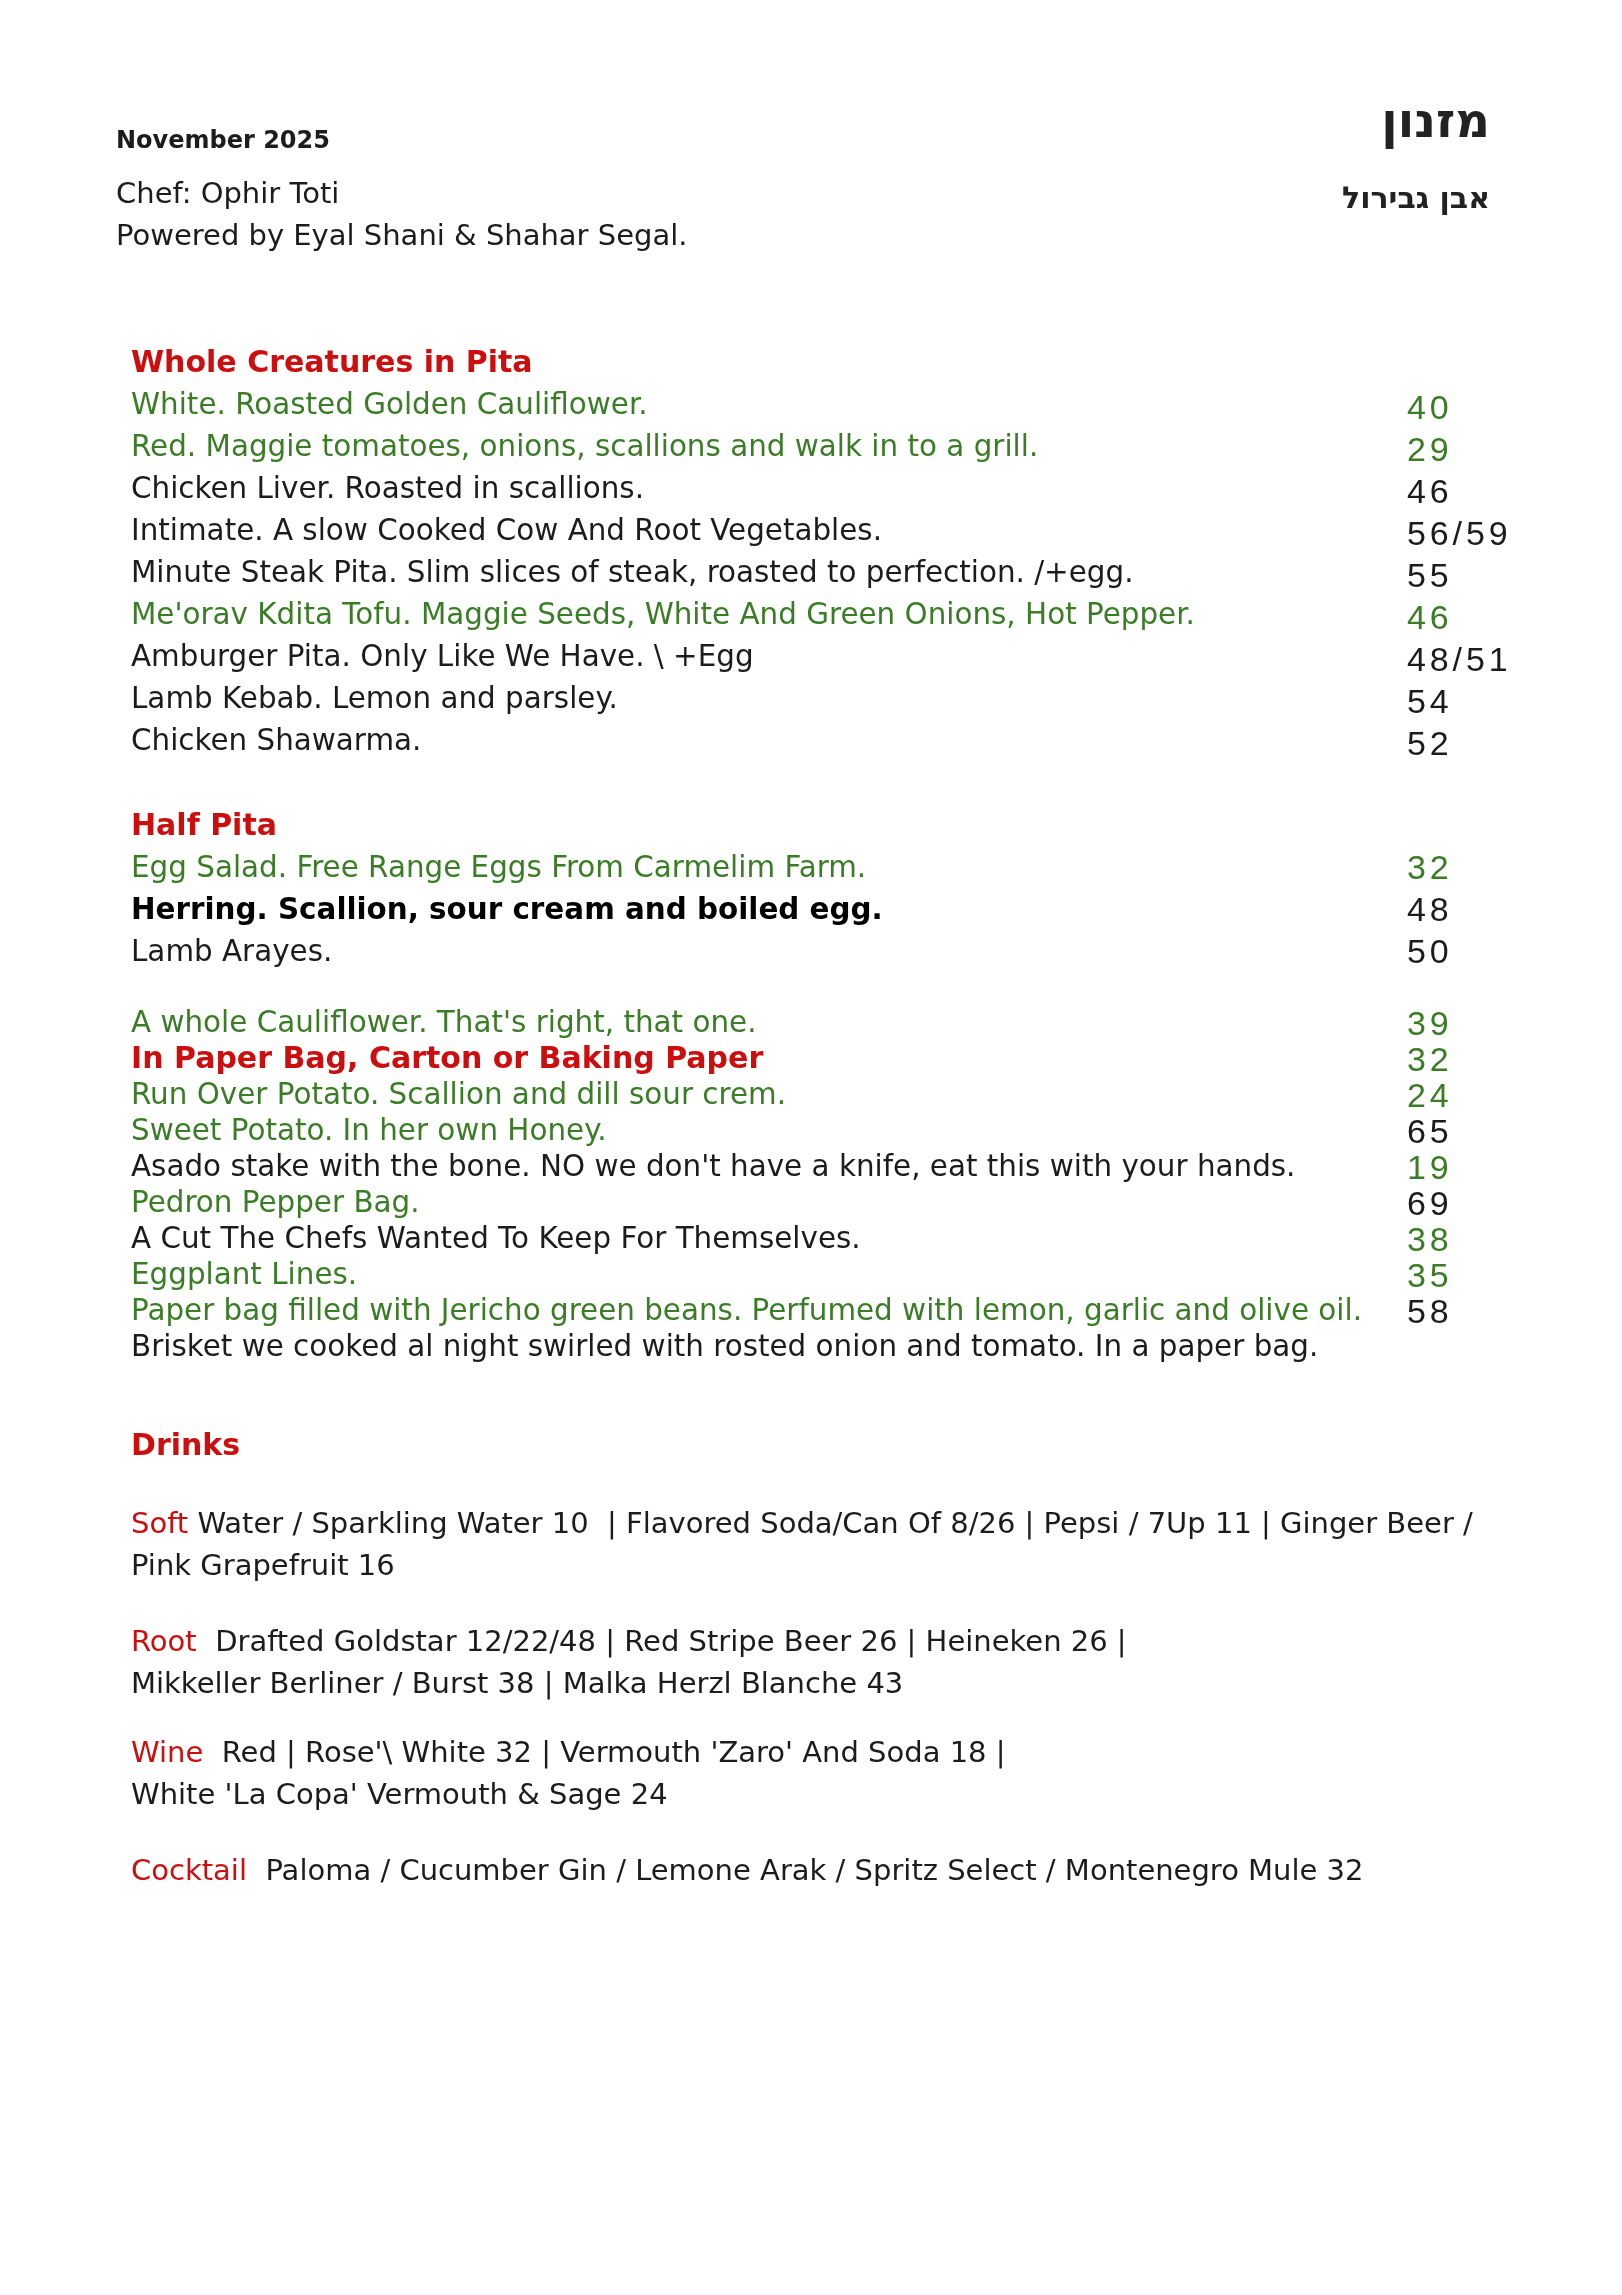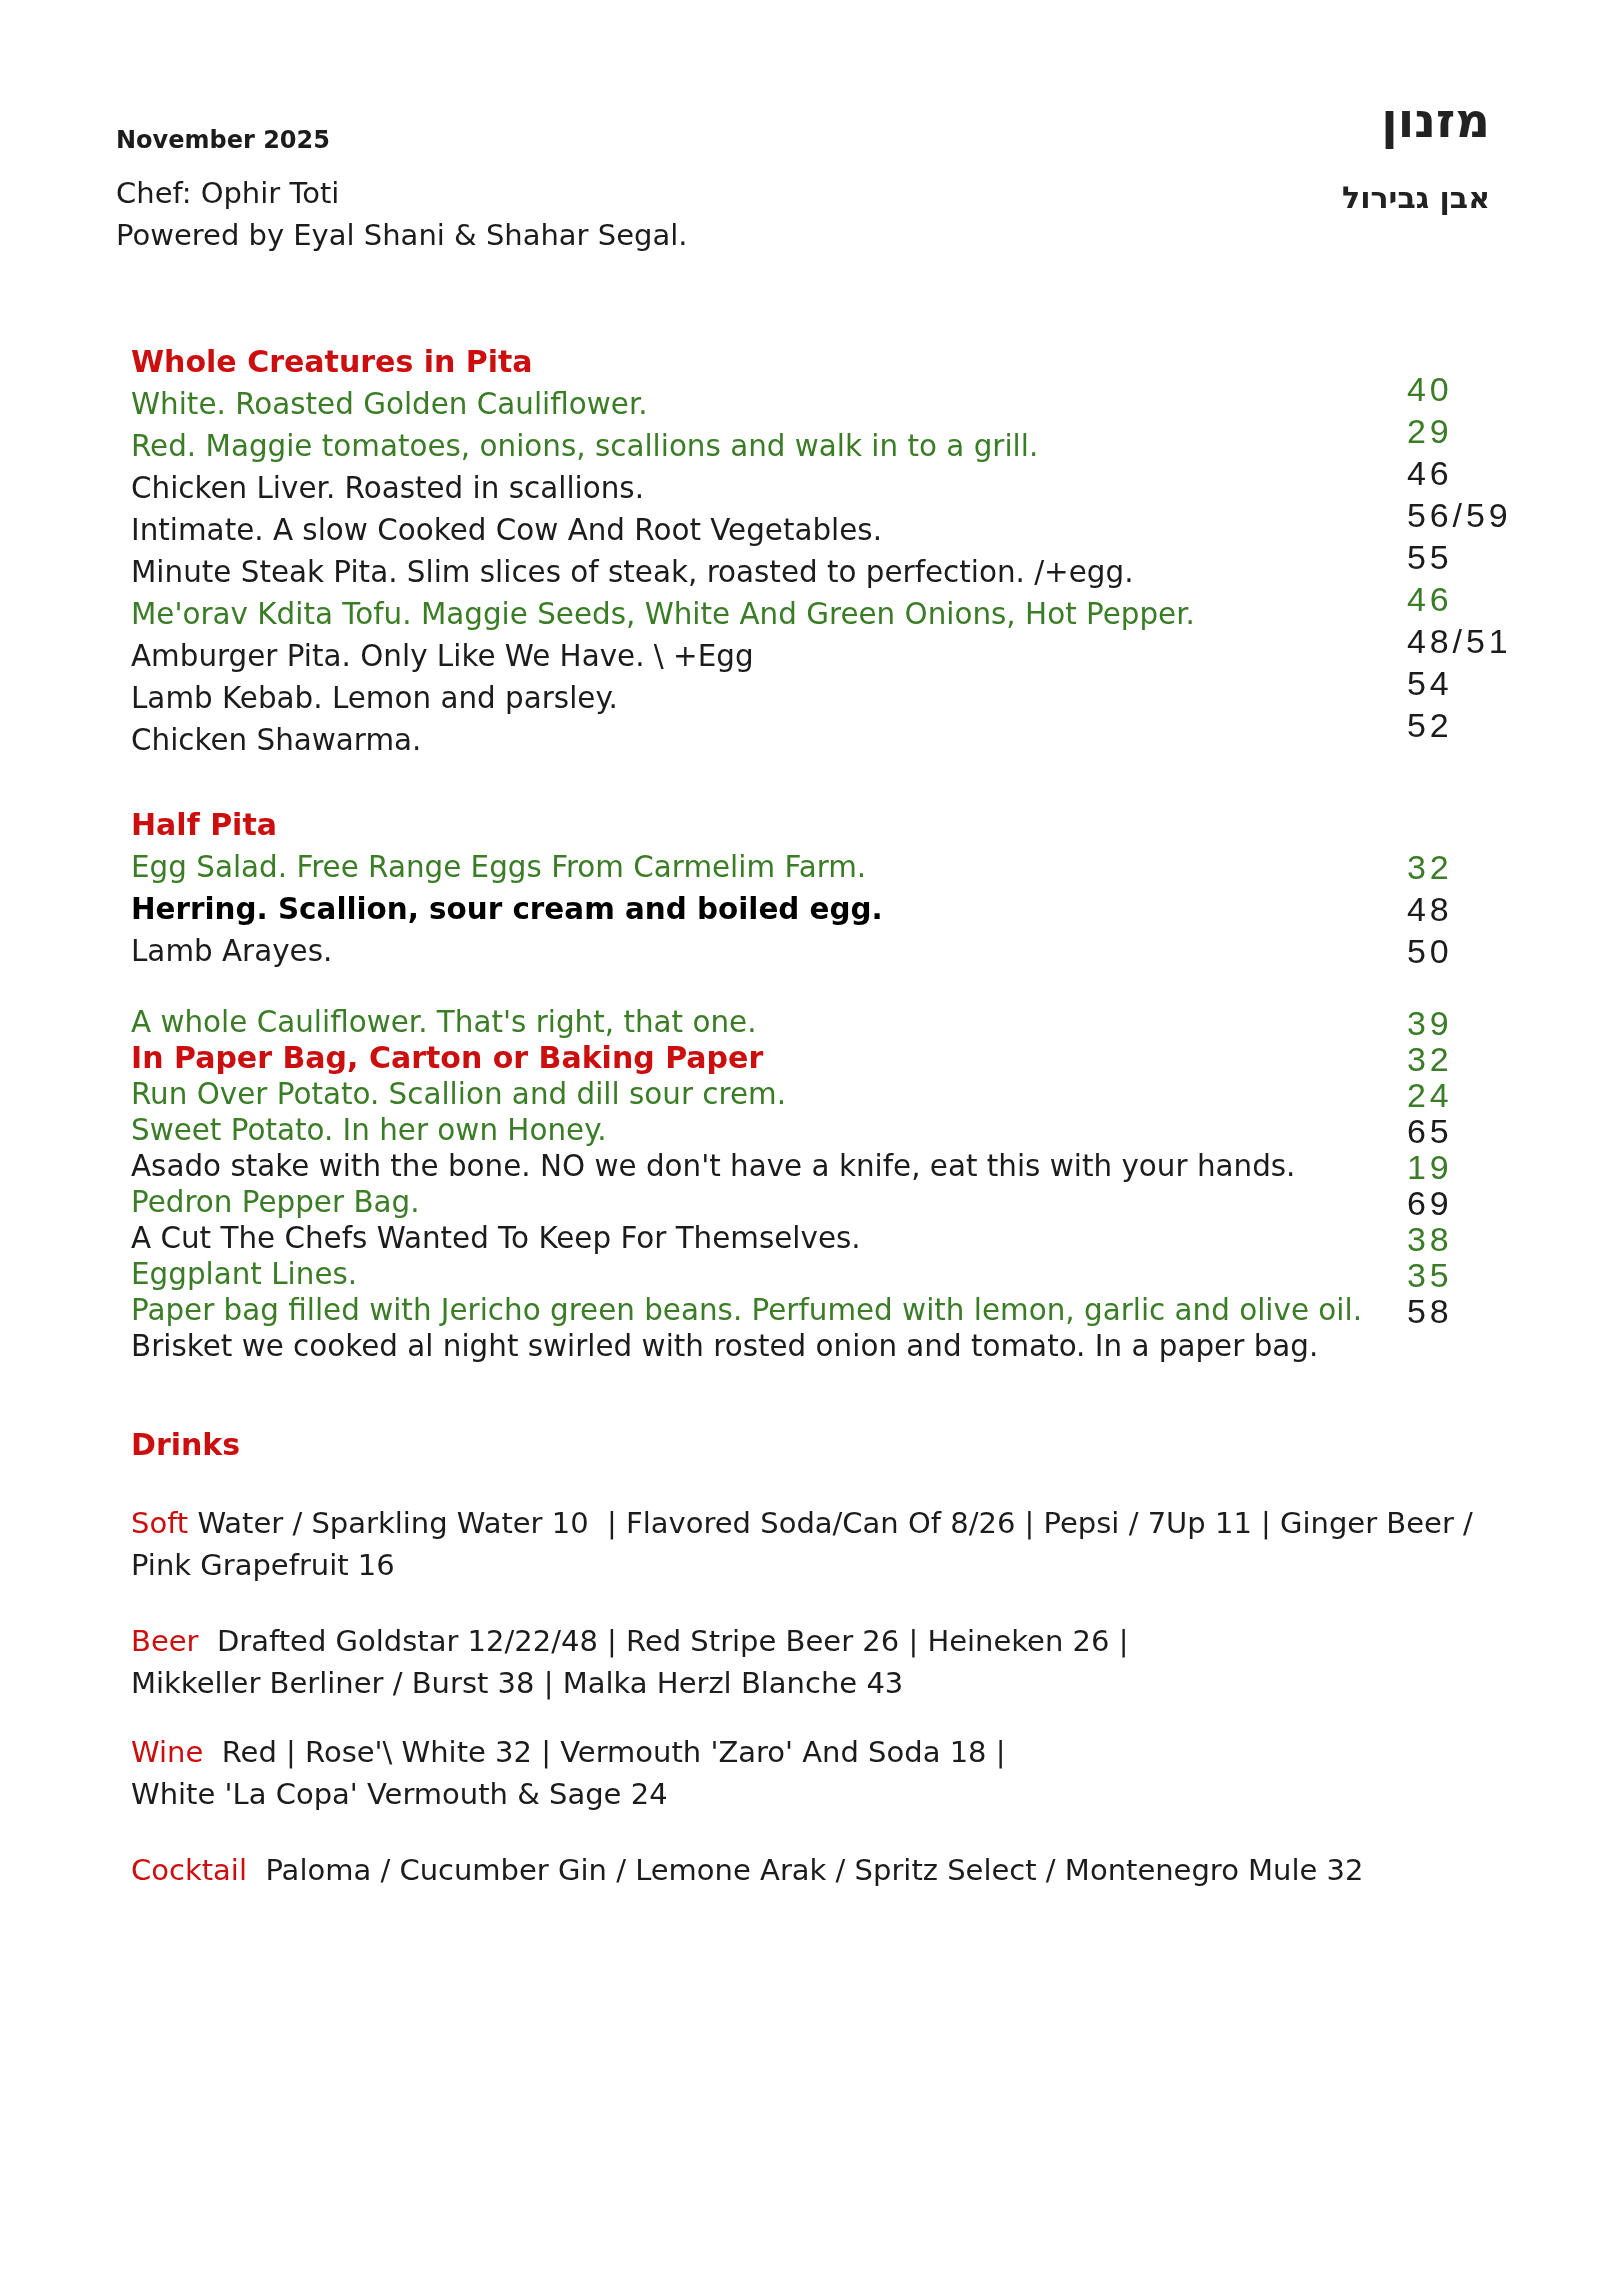--- a/index.html
+++ b/index.html
@@ -75,21 +75,21 @@
         <div class="line c-green" style="line-height: 36px;">Sweet Potato. In her own Honey.</div>
         <div class="line c-black" style="line-height: 36px;">Asado stake with the bone. NO we don't have a knife, eat this with your hands.</div>
         <div class="line c-green" style="line-height: 36px;">Pedron Pepper Bag.</div>
         <div class="line c-black" style="line-height: 36px;">A Cut The Chefs Wanted To Keep For Themselves.</div>
         <div class="line c-green" style="line-height: 36px;">Eggplant Lines.</div>
         <div class="line c-green" style="line-height: 36px;">Paper bag filled with Jericho green beans. Perfumed with lemon, garlic and olive oil.</div>
         <div class="line c-black" style="line-height: 36px;">Brisket we cooked al night swirled with rosted onion and tomato. In a paper bag.</div>
       </div>
     </div>
   <div id="prices">
-      <div class="pcol" style="top: 368px;">
+      <div class="pcol" style="top: 386px;">
         <div class="pline c-green" style="line-height: 42px;">40</div>
         <div class="pline c-green" style="line-height: 42px;">29</div>
         <div class="pline c-black" style="line-height: 42px;">46</div>
         <div class="pline c-black" style="line-height: 42px;">56/59</div>
         <div class="pline c-black" style="line-height: 42px;">55</div>
         <div class="pline c-green" style="line-height: 42px;">46</div>
         <div class="pline c-black" style="line-height: 42px;">48/51</div>
         <div class="pline c-black" style="line-height: 42px;">54</div>
         <div class="pline c-black" style="line-height: 42px;">52</div>
       </div>
@@ -111,21 +111,21 @@
       </div>
     </div>
 
   <div class="drinks-heading c-red" style="top:1427px;">Drinks</div>
   <div id="drink-groups">
       <div class="drink-group" style="top: 1502px;">
         <div class="drink-line"><span class="drink-label">Soft</span> Water / Sparkling Water 10  | Flavored Soda/Can Of 8/26 | Pepsi / 7Up 11 | Ginger Beer /</div>
         <div class="drink-line">Pink Grapefruit 16</div>
       </div>
       <div class="drink-group" style="top: 1620px;">
-        <div class="drink-line"><span class="drink-label">Beer</span>  Drafted Goldstar 12/22/48 | Red Stripe Beer 26 | Heineken 26 |</div>
+        <div class="drink-line"><span class="drink-label">Root</span>  Drafted Goldstar 12/22/48 | Red Stripe Beer 26 | Heineken 26 |</div>
         <div class="drink-line">Mikkeller Berliner / Burst 38 | Malka Herzl Blanche 43</div>
       </div>
       <div class="drink-group" style="top: 1731px;">
         <div class="drink-line"><span class="drink-label">Wine</span>  Red | Rose'\ White 32 | Vermouth 'Zaro' And Soda 18 |</div>
         <div class="drink-line">White 'La Copa' Vermouth &amp; Sage 24</div>
       </div>
       <div class="drink-group" style="top: 1849px;">
         <div class="drink-line"><span class="drink-label">Cocktail</span>  Paloma / Cucumber Gin / Lemone Arak / Spritz Select / Montenegro Mule 32</div>
       </div>
     </div>

